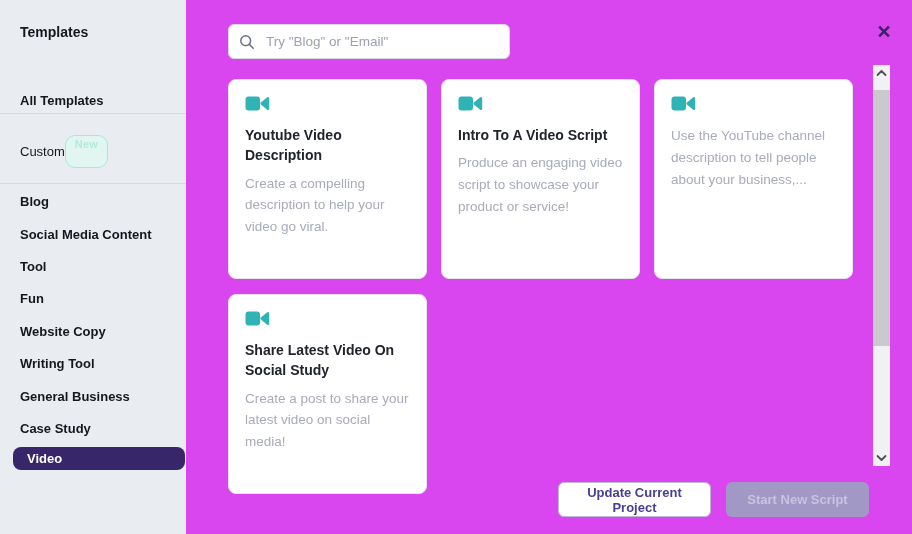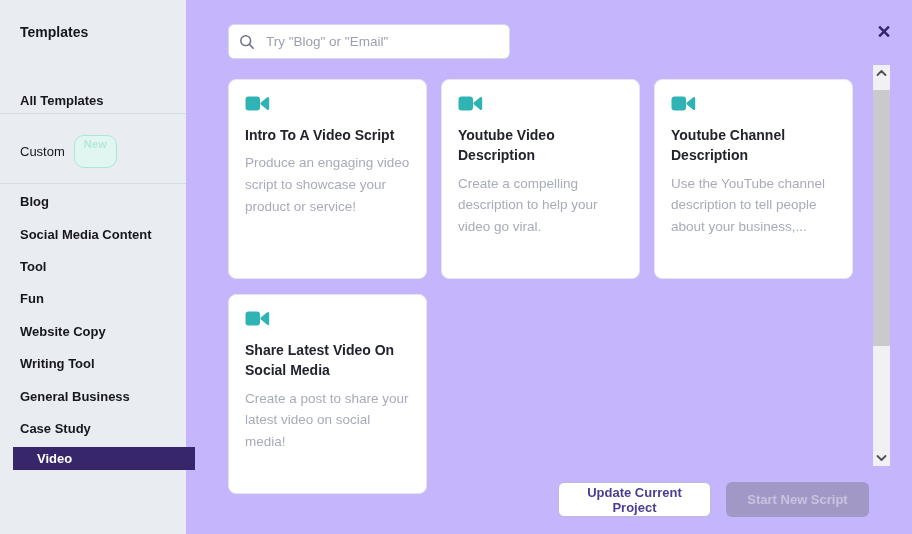--- a/index.html
+++ b/index.html
@@ -1,30 +1,30 @@
 <!DOCTYPE html>
 <html><head>
 <meta charset="utf-8">
 <style>
   html,body{margin:0;padding:0;}
   body{width:912px;height:534px;font-family:"Liberation Sans",sans-serif;-webkit-font-smoothing:antialiased;}
-  .app{position:relative;width:912px;height:534px;background:#c4b5fd;overflow:hidden;}
+  .app{position:relative;width:912px;height:534px;background:#d946ef;overflow:hidden;}
 
   
   .sidebar{position:absolute;left:0;top:0;width:186px;height:534px;background:#e9edf2;}
   .sidebar-title{position:absolute;left:20px;top:24px;font-size:14px;font-weight:700;color:#15171c;}
   .all-templates{position:absolute;left:20px;top:93px;font-size:13px;font-weight:700;color:#15171c;cursor:pointer;}
   .divider{position:absolute;left:0;width:186px;height:1px;background:#d5dbe1;}
   .divider-1{top:113px;}
   .divider-2{top:183px;}
-  .custom-row{position:absolute;left:20px;top:135px;display:flex;align-items:center;gap:9px;cursor:pointer;}
+  .custom-row{position:absolute;left:20px;top:135px;display:flex;align-items:center;cursor:pointer;}
   .custom-label{font-size:13px;font-weight:500;color:#15171c;}
   .badge-new{border:1px solid #a9e7da;background:#e1f6f1;color:#b4e9dc;font-size:11px;font-weight:700;border-radius:10px;padding:2px 9px 17px;letter-spacing:.2px;}
   .nav-item{position:absolute;left:20px;font-size:13px;font-weight:700;color:#15171c;cursor:pointer;white-space:nowrap;}
-  .nav-selected{position:absolute;left:13px;top:447px;width:158px;height:23px;background:#38266b;border-radius:0;color:#ffffff;font-size:13px;font-weight:700;display:flex;align-items:center;padding-left:24px;cursor:pointer;}
+  .nav-selected{position:absolute;left:13px;top:447px;width:158px;height:23px;background:#38266b;border-radius:8px;color:#ffffff;font-size:13px;font-weight:700;display:flex;align-items:center;padding-left:14px;cursor:pointer;}
 
   
   .search{position:absolute;left:228px;top:24px;width:260px;height:33px;background:#fff;border:1px solid #d9d9e3;border-radius:6px;display:flex;align-items:center;padding:0 10px;gap:9px;}
   .search input{border:0;outline:0;width:100%;font-size:13.5px;color:#33353f;font-family:"Liberation Sans",sans-serif;background:transparent;}
   .search input::placeholder{color:#9da0af;opacity:1;}
 
   
   .close-btn{position:absolute;left:872px;top:20px;width:24px;height:24px;display:flex;align-items:center;justify-content:center;color:#352466;font-size:18px;font-weight:700;cursor:pointer;line-height:1;}
 
   
@@ -86,54 +86,53 @@
 
   <div class="cards">
 
     <div class="card">
       <span class="card-icon">
         <svg width="25" height="17" viewBox="0 0 25 17" fill="#2fb3b4">
           <rect x="0.5" y="1.5" width="14.5" height="14" rx="3"></rect>
           <polygon points="23,3.2 23,13.8 16.6,8.5" stroke="#2fb3b4" stroke-width="2.4" stroke-linejoin="round"></polygon>
         </svg>
       </span>
+      <div class="card-title">Youtube Video Description</div>
+      <div class="card-desc">Create a compelling description to help your video go viral.</div>
+    </div>
+
+    <div class="card">
+      <span class="card-icon">
+        <svg width="25" height="17" viewBox="0 0 25 17" fill="#2fb3b4">
+          <rect x="0.5" y="1.5" width="14.5" height="14" rx="3"></rect>
+          <polygon points="23,3.2 23,13.8 16.6,8.5" stroke="#2fb3b4" stroke-width="2.4" stroke-linejoin="round"></polygon>
+        </svg>
+      </span>
       <div class="card-title">Intro To A Video Script</div>
       <div class="card-desc">Produce an engaging video script to showcase your product or service!</div>
     </div>
 
     <div class="card">
       <span class="card-icon">
         <svg width="25" height="17" viewBox="0 0 25 17" fill="#2fb3b4">
           <rect x="0.5" y="1.5" width="14.5" height="14" rx="3"></rect>
           <polygon points="23,3.2 23,13.8 16.6,8.5" stroke="#2fb3b4" stroke-width="2.4" stroke-linejoin="round"></polygon>
         </svg>
       </span>
-      <div class="card-title">Youtube Video Description</div>
-      <div class="card-desc">Create a compelling description to help your video go viral.</div>
-    </div>
-
-    <div class="card">
-      <span class="card-icon">
-        <svg width="25" height="17" viewBox="0 0 25 17" fill="#2fb3b4">
-          <rect x="0.5" y="1.5" width="14.5" height="14" rx="3"></rect>
-          <polygon points="23,3.2 23,13.8 16.6,8.5" stroke="#2fb3b4" stroke-width="2.4" stroke-linejoin="round"></polygon>
-        </svg>
-      </span>
-      <div class="card-title">Youtube Channel Description</div>
       <div class="card-desc">Use the YouTube channel description to tell people about your business,...</div>
     </div>
 
     <div class="card">
       <span class="card-icon">
         <svg width="25" height="17" viewBox="0 0 25 17" fill="#2fb3b4">
           <rect x="0.5" y="1.5" width="14.5" height="14" rx="3"></rect>
           <polygon points="23,3.2 23,13.8 16.6,8.5" stroke="#2fb3b4" stroke-width="2.4" stroke-linejoin="round"></polygon>
         </svg>
       </span>
-      <div class="card-title">Share Latest Video On Social Media</div>
+      <div class="card-title">Share Latest Video On Social Study</div>
       <div class="card-desc">Create a post to share your latest video on social media!</div>
     </div>
 
   </div>
 
   <div class="scrollbar">
     <div class="scroll-btn scroll-btn-up">
       <svg width="11" height="8" viewBox="0 0 11 8" fill="none">
         <polyline points="1.5,6 5.5,2 9.5,6" stroke="#4f5058" stroke-width="1.8" stroke-linecap="round" stroke-linejoin="round"></polyline>
       </svg>

